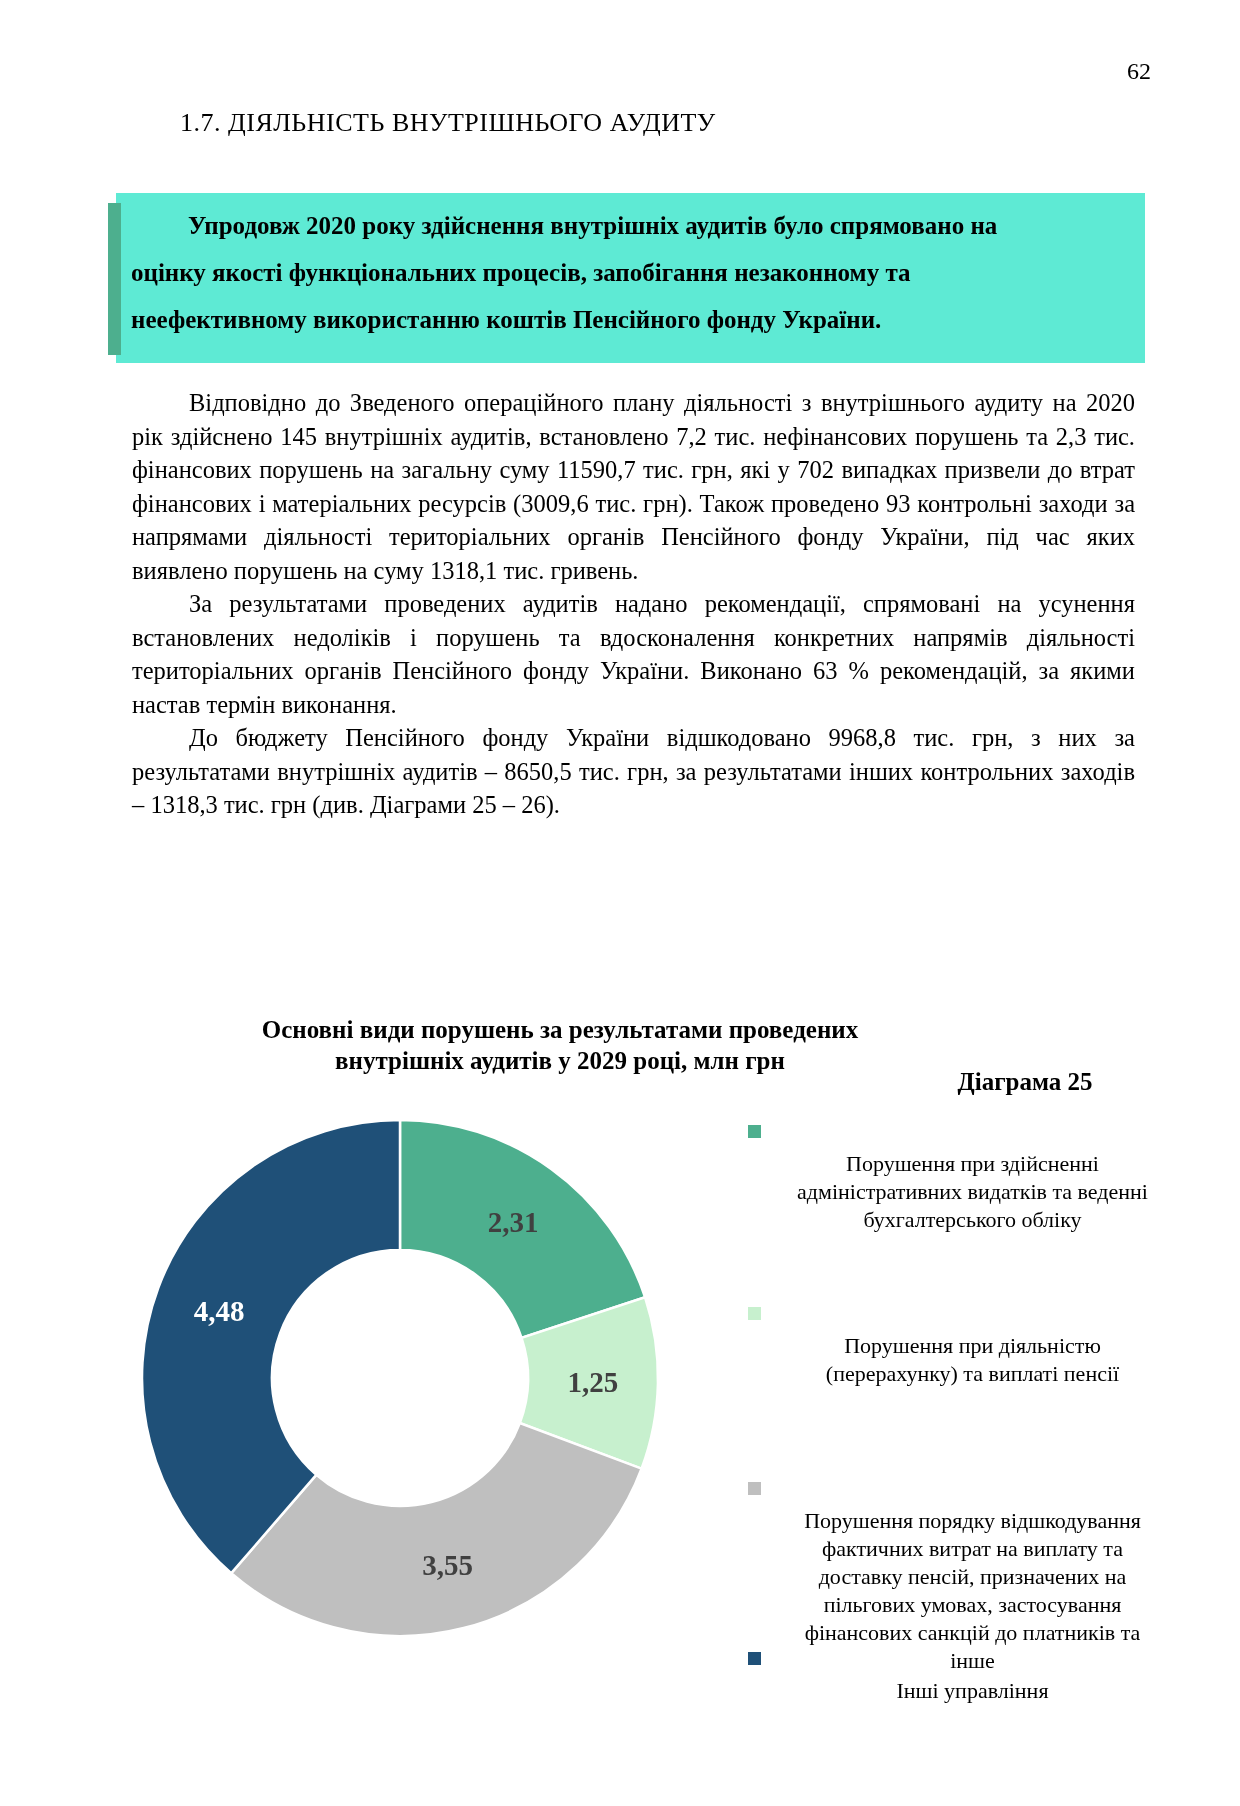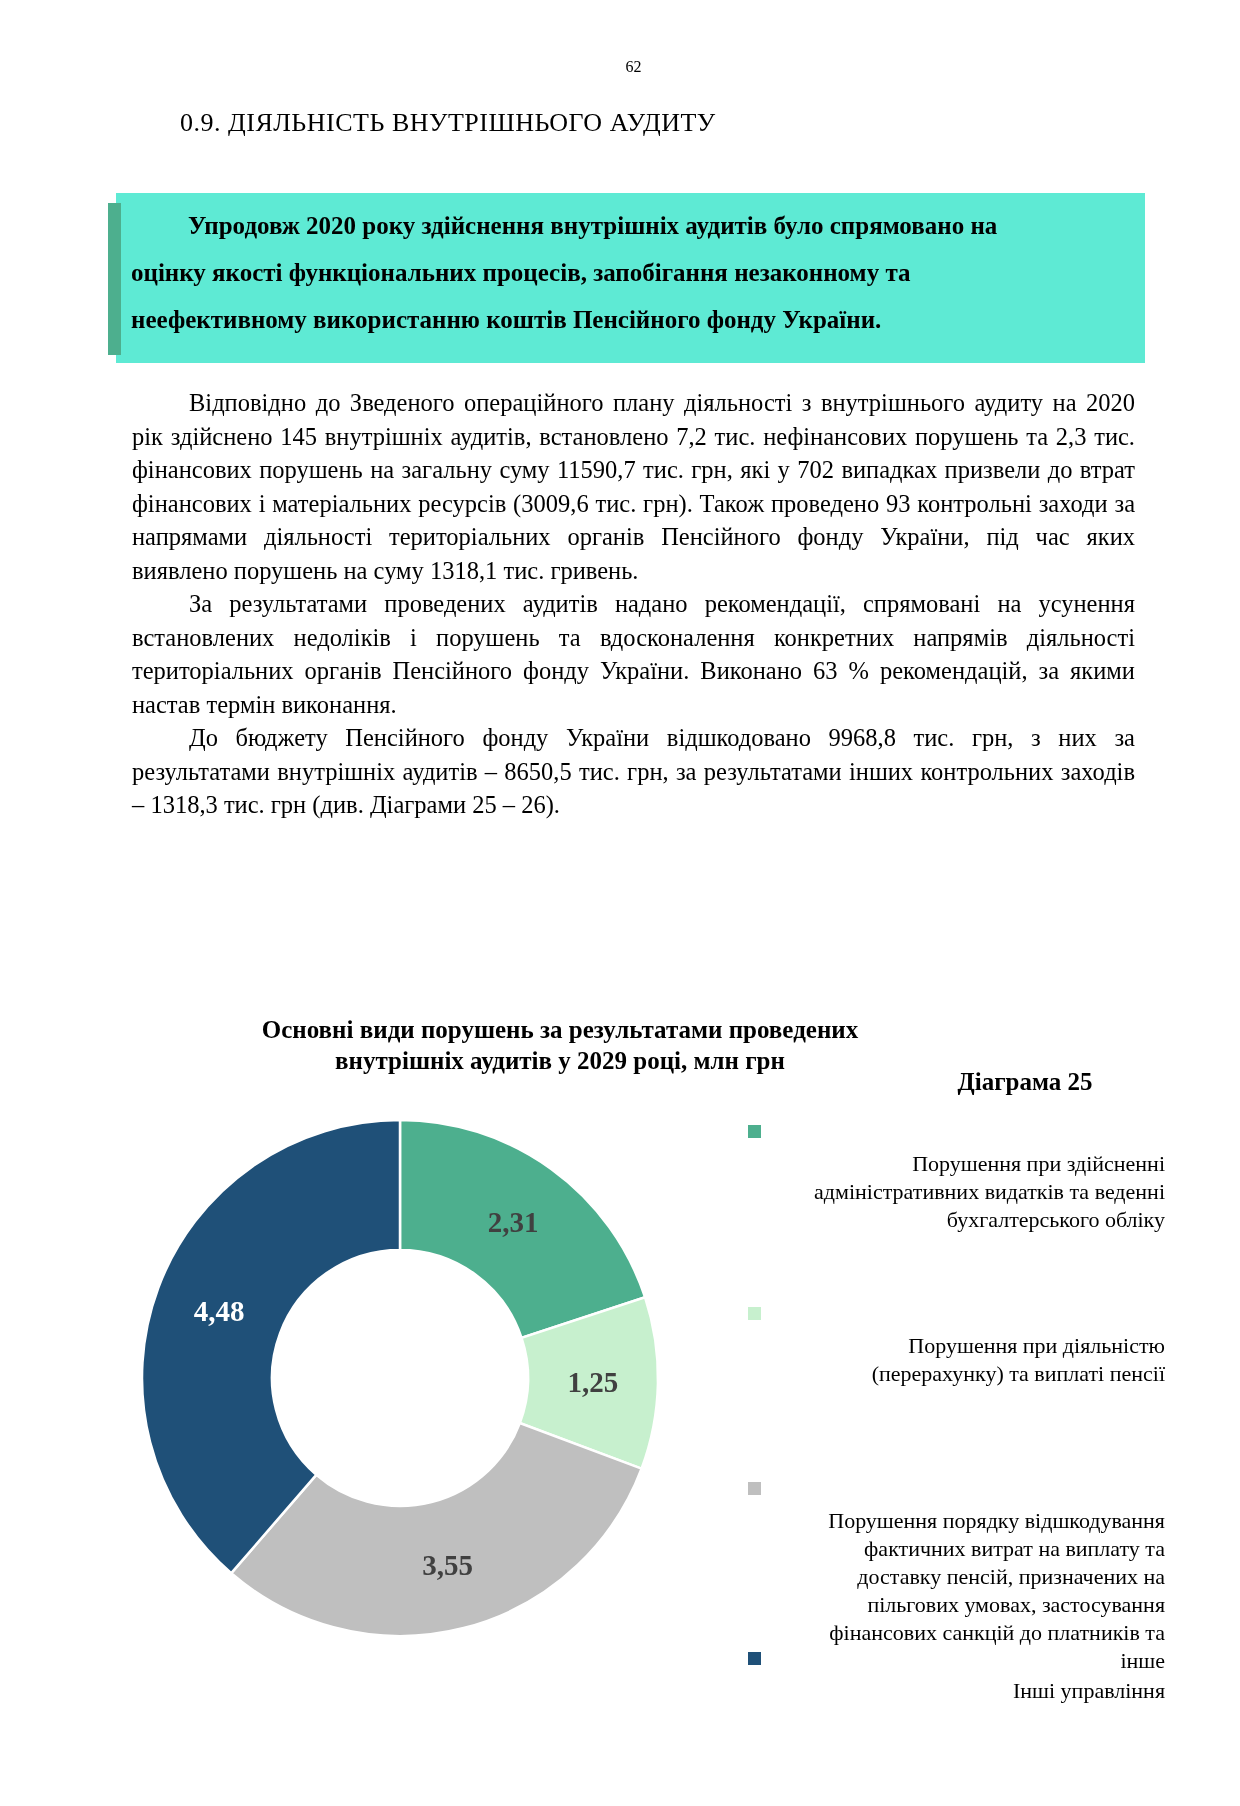--- a/index.html
+++ b/index.html
@@ -8,23 +8,23 @@
     width: 1240px;
     height: 1806px;
     margin: 0 auto;
     background: #ffffff;
     font-family: "Liberation Serif", "DejaVu Serif", serif;
     color: #000000;
     overflow: hidden;
   }
   .page-number {
     position: absolute;
-    top: 58px; left: 132px; width: 1003px;
-    text-align: center;
-    font-size: 16px;
+    top: 58px; left: 148px; width: 1003px;
+    text-align: right;
+    font-size: 24px;
   }
   .section-heading {
     position: absolute;
     top: 108px; left: 180px; right: 100px;
     font-size: 26px;
     letter-spacing: 0.5px;
   }
   .callout-bar {
     position: absolute;
     left: 108px; top: 203px;
@@ -100,32 +100,32 @@
     width: 13px; height: 13px;
     margin-right: 9px;
     vertical-align: 8px;
   }
   .legend-label {
     display: inline-block;
     width: 385px;
     font-size: 22px;
     line-height: 28px;
     vertical-align: top;
-    text-align: right;
+    text-align: center;
     margin-left: 32px;
   }
 </style>
 </head>
 <body>
 
 <div class="page">
 
   <div class="page-number">62</div>
 
-  <div class="section-heading">0.9. ДІЯЛЬНІСТЬ ВНУТРІШНЬОГО АУДИТУ</div>
+  <div class="section-heading">1.7. ДІЯЛЬНІСТЬ ВНУТРІШНЬОГО АУДИТУ</div>
 
   <div class="callout-bar" style="background: rgb(77, 175, 142);"></div>
   <div class="callout-box" style="background: #5eead4;">
     <div class="callout-text">Упродовж 2020 року здійснення внутрішніх аудитів було спрямовано на
 оцінку якості функціональних процесів, запобігання незаконному та
 неефективному використанню коштів Пенсійного фонду України.</div>
   </div>
 
   <div class="body-text">
     <p>Відповідно до Зведеного операційного плану діяльності з внутрішнього аудиту на 2020 рік здійснено 145 внутрішніх аудитів, встановлено 7,2 тис. нефінансових порушень та 2,3 тис. фінансових порушень на загальну суму 11590,7 тис. грн, які у 702 випадках призвели до втрат фінансових і матеріальних ресурсів (3009,6 тис. грн). Також проведено 93 контрольні заходи за напрямами діяльності територіальних органів Пенсійного фонду України, під час яких виявлено порушень на суму 1318,1 тис. гривень.</p>

